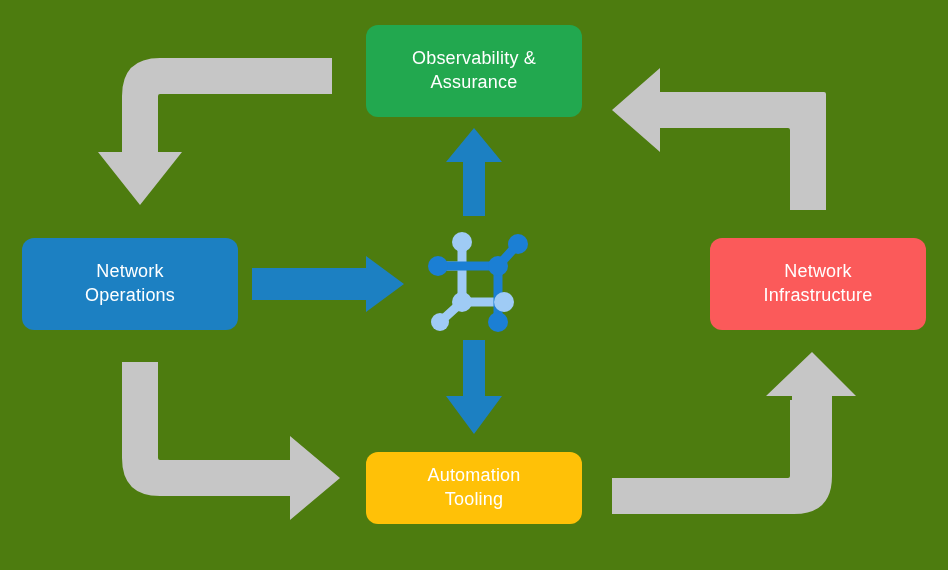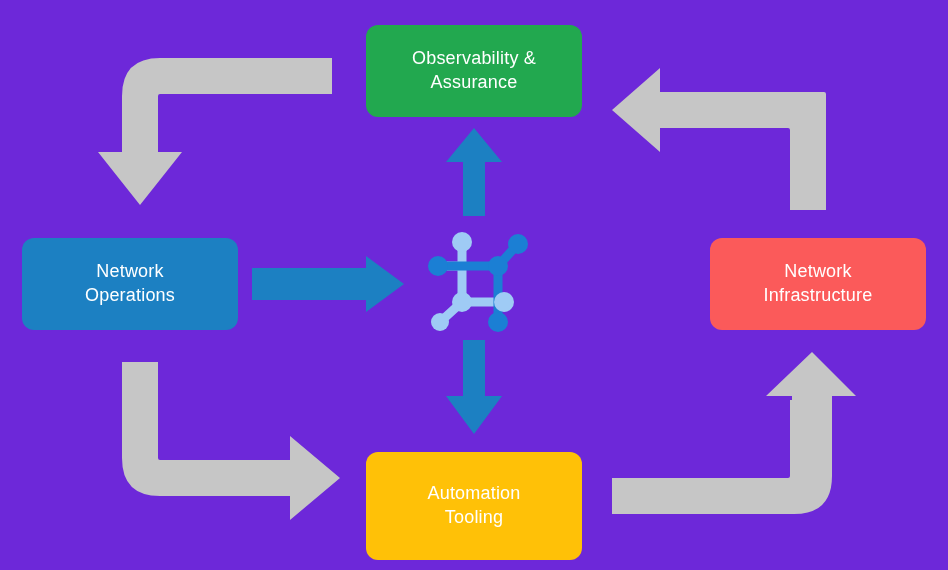--- a/index.html
+++ b/index.html
@@ -10,21 +10,21 @@
   body {
     width: 948px;
     height: 570px;
     overflow: hidden;
     font-family: "Liberation Sans", sans-serif;
   }
   #stage {
     position: relative;
     width: 948px;
     height: 570px;
-    background: #6d28d9;
+    background: #4d7c0f;
   }
   #stage > svg.layer {
     position: absolute;
     left: 0;
     top: 0;
     width: 948px;
     height: 570px;
   }
   .node-box {
     position: absolute;
@@ -40,21 +40,21 @@
     letter-spacing: 0.2px;
     box-sizing: border-box;
     padding: 6px 10px;
     z-index: 5;
   }
   .node-box span { display: block; white-space: pre-line; }
 
   #box-observability { left: 366px; top: 25px;  width: 216px; height: 92px; background: #22A84F; }
   #box-operations    { left: 22px;  top: 238px; width: 216px; height: 92px; background: #1C80C2; }
   #box-infrastructure{ left: 710px; top: 238px; width: 216px; height: 92px; background: #FB5A5A; }
-  #box-automation    { left: 366px; top: 452px; width: 216px; height: 108px; background: #FFC107; }
+  #box-automation    { left: 366px; top: 452px; width: 216px; height: 72px; background: #FFC107; }
 
   #center-icon {
     position: absolute;
     left: 424px;
     top: 224px;
     width: 108px;
     height: 108px;
     z-index: 6;
   }
 </style>

